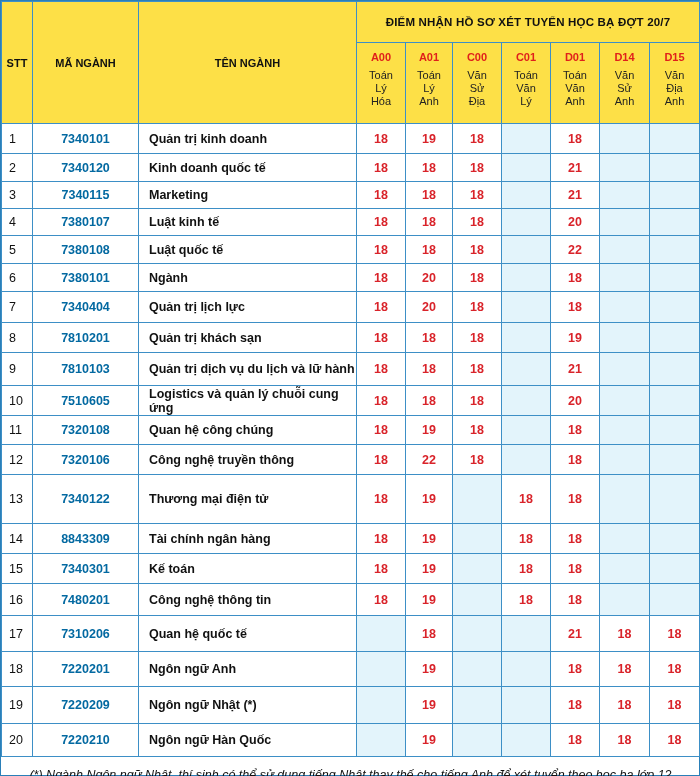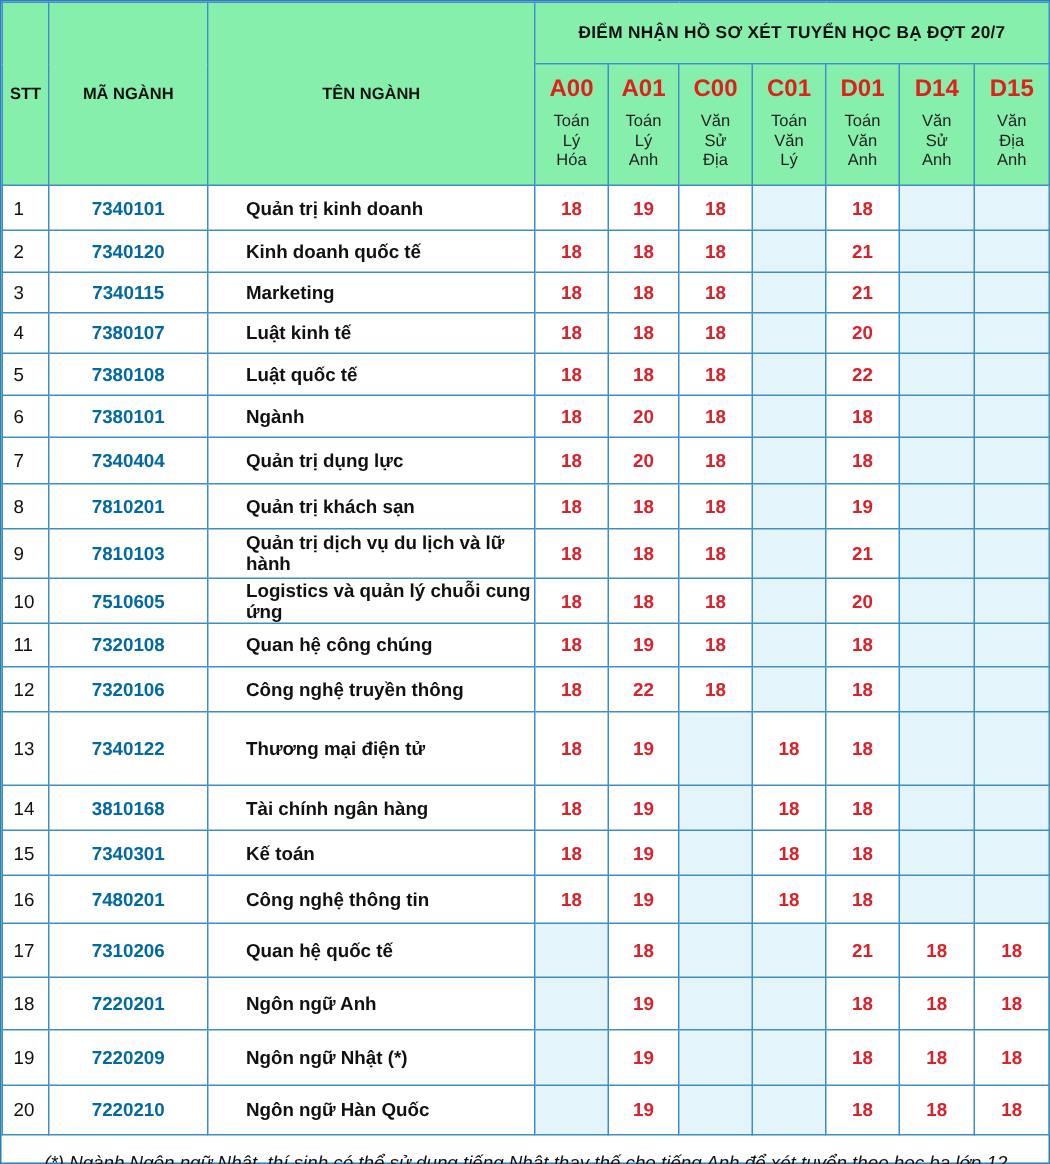--- a/index.html
+++ b/index.html
@@ -1,28 +1,28 @@
 <!DOCTYPE html>
 <html><head>
   <meta charset="utf-8">
   <style>
     html, body { margin: 0; padding: 0; background: #ffffff; }
     body { width: 700px; height: 776px; overflow: hidden; font-family: "Liberation Sans", sans-serif; }
     .wrap { position: relative; width: 698px; height: 774px; border: 1px solid #2a7fb8; background: #fff; }
     table { border-collapse: collapse; table-layout: fixed; width: 698px; }
     td, th { border: 1px solid #3d8fc6; padding: 0; text-align: center; vertical-align: middle; }
-    th { background: #86efac; color: #111; font-weight: bold; font-size: 11px; }
+    th { background: #fde047; color: #111; font-weight: bold; font-size: 11px; }
     th.group { height: 40px; font-size: 11.5px; letter-spacing: 0.2px; }
     th.code { height: 80px; vertical-align: top; font-weight: normal; }
-    th.code .c { display: block; color: #e0201b; font-weight: bold; font-size: 16px; margin-top: 8px; margin-bottom: 6px; }
+    th.code .c { display: block; color: #e0201b; font-weight: bold; font-size: 11px; margin-top: 8px; margin-bottom: 6px; }
     th.code .s { display: block; color: #222; font-size: 11px; line-height: 13px; }
     td { font-size: 12.5px; color: #111; }
     td.stt { text-align: left; padding-left: 7px; }
     td.code { color: #0369a1; font-weight: bold; }
-    td.name { text-align: left; padding-left: 25px; font-weight: bold; font-size: 12.5px; color: #111; }
+    td.name { text-align: left; padding-left: 10px; font-weight: bold; font-size: 12.5px; color: #111; }
     td.score { color: #d9232a; font-weight: bold; font-size: 12.5px; }
     td.empty { background: #e3f4fb; }
     td.note { height: 36px; font-style: italic; font-size: 12.5px; color: #111; text-align: center; border: none; border-top: 1px solid #4d7c0f; }
   </style>
 </head>
 <body>
 
 <div class="wrap">
   <table>
     <colgroup>
@@ -158,21 +158,21 @@
           <td class="score">20</td>
           <td class="score">18</td>
           <td class="score empty"></td>
           <td class="score">18</td>
           <td class="score empty"></td>
           <td class="score empty"></td>
         </tr>
         <tr style="height: 31px;">
           <td class="stt">7</td>
           <td class="code">7340404</td>
-          <td class="name">Quản trị dụng lực</td>
+          <td class="name">Quản trị lịch lực</td>
           <td class="score">18</td>
           <td class="score">20</td>
           <td class="score">18</td>
           <td class="score empty"></td>
           <td class="score">18</td>
           <td class="score empty"></td>
           <td class="score empty"></td>
         </tr>
         <tr style="height: 30px;">
           <td class="stt">8</td>
@@ -241,21 +241,21 @@
           <td class="score">18</td>
           <td class="score">19</td>
           <td class="score empty"></td>
           <td class="score">18</td>
           <td class="score">18</td>
           <td class="score empty"></td>
           <td class="score empty"></td>
         </tr>
         <tr style="height: 30px; margin-left: 32px;">
           <td class="stt">14</td>
-          <td class="code">3810168</td>
+          <td class="code">8843309</td>
           <td class="name">Tài chính ngân hàng</td>
           <td class="score">18</td>
           <td class="score">19</td>
           <td class="score empty"></td>
           <td class="score">18</td>
           <td class="score">18</td>
           <td class="score empty"></td>
           <td class="score empty"></td>
         </tr>
         <tr style="height: 30px; margin-top: 26px;">

